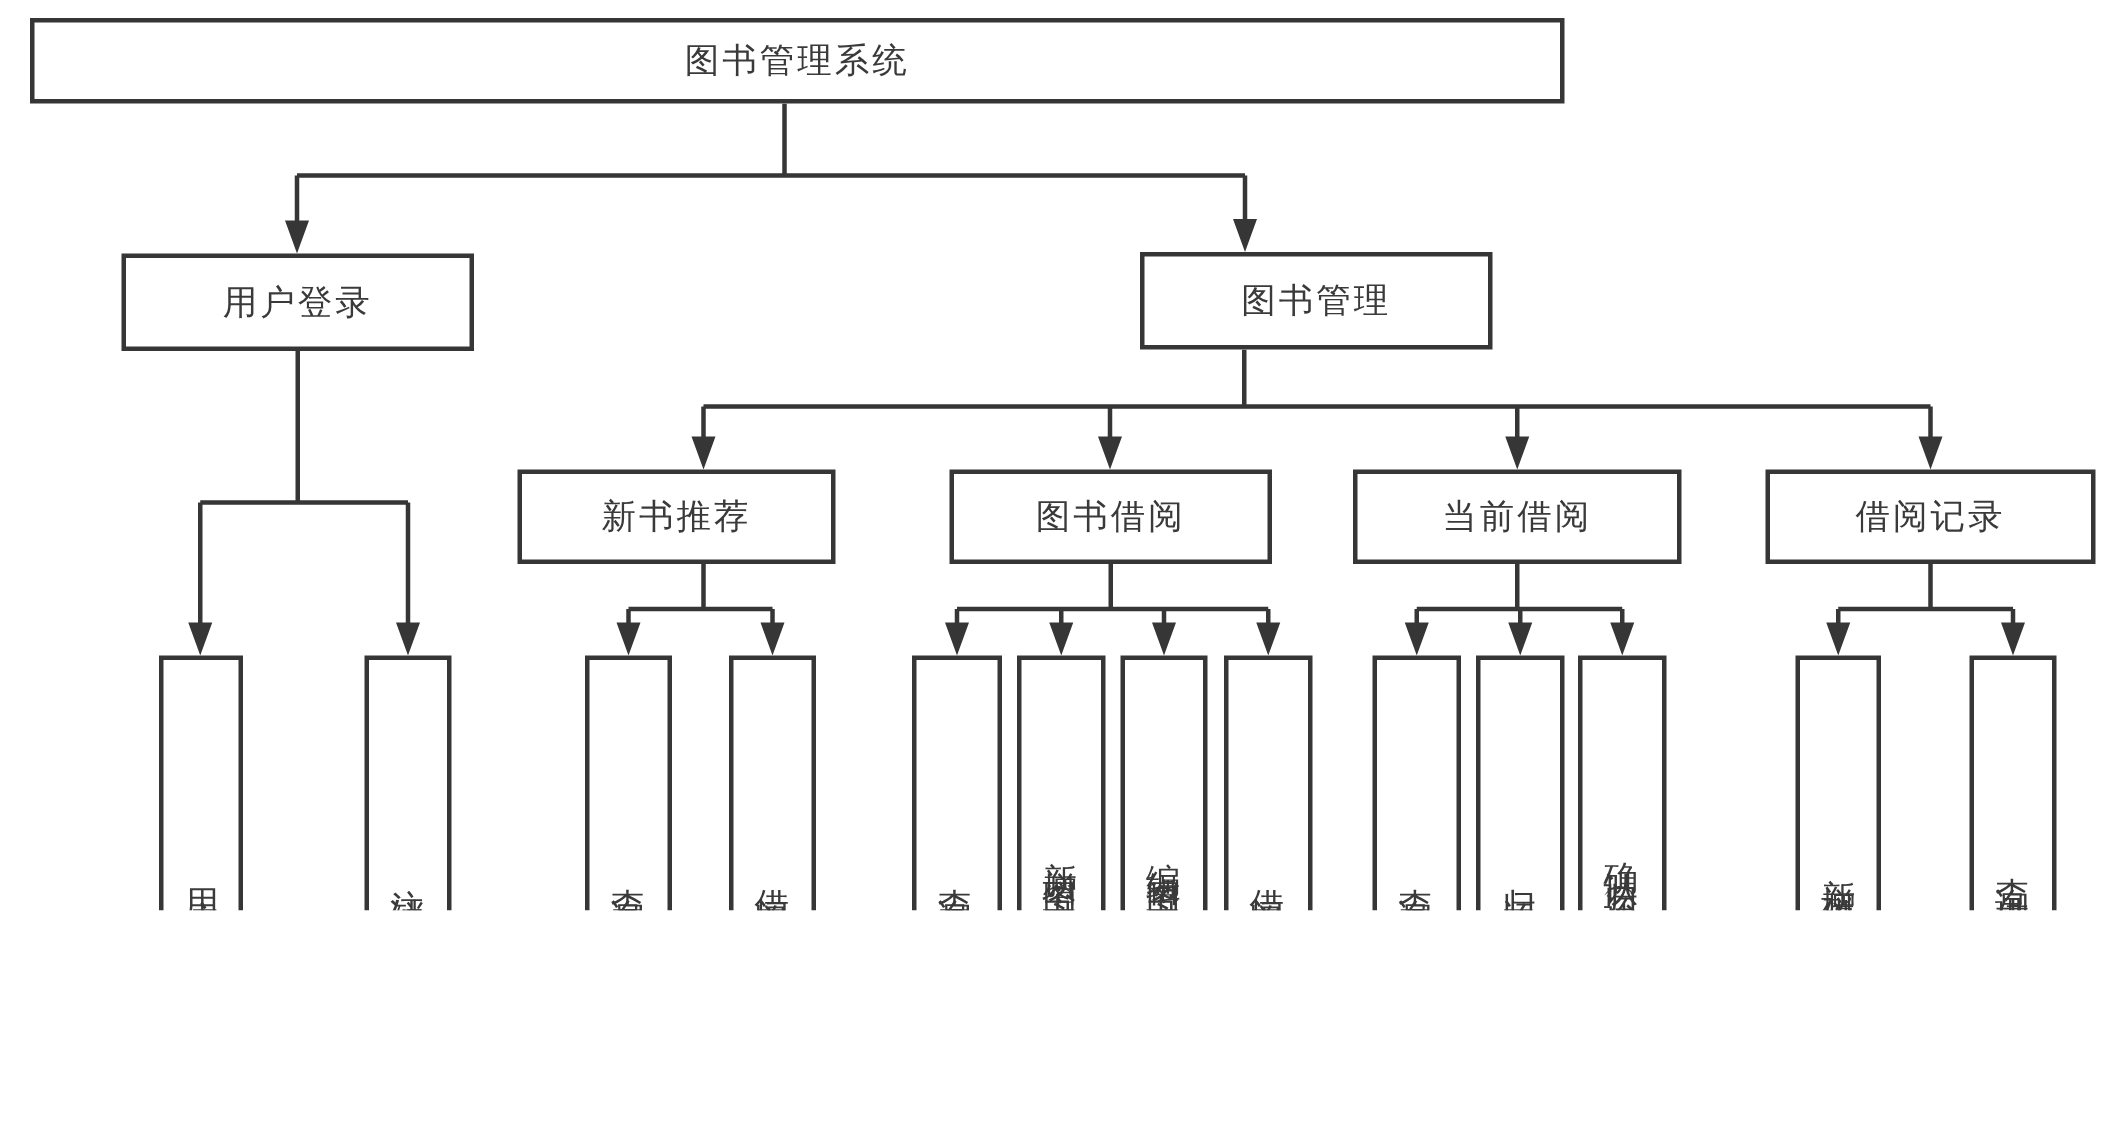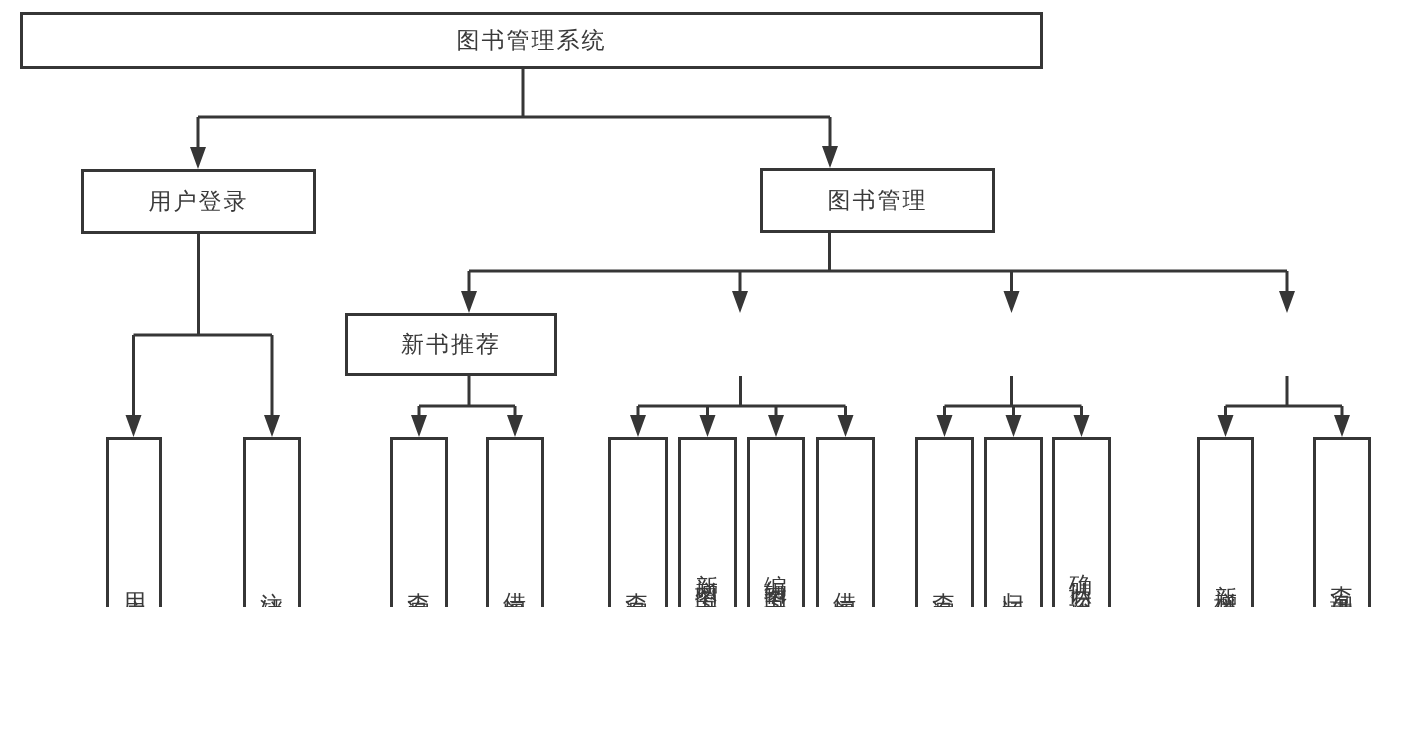--- a/index.html
+++ b/index.html
@@ -87,20 +87,23 @@
              M1217.5 415 L1233.5 415 L1225.5 437 Z
              M1334 415 L1350 415 L1342 437 Z"></path>
   </svg>
 
   <div class="node" style="left:20px; top:12px; width:1023px; height:57px;">图书管理系统</div>
 
   <div class="node" style="left:81px; top:169px; width:235px; height:65px;">用户登录</div>
   <div class="node" style="left:712px; top:168px; width:235px; height:65px;margin-left:48px;">图书管理</div>
 
   <div class="node" style="left:345px; top:313px; width:212px; height:63px;">新书推荐</div>
+  <div class="node" style="left:633px; top:313px; width:215px; height:63px;">图书借阅</div>
+  <div class="node" style="left:902px; top:313px; width:219px; height:63px;">当前借阅</div>
+  <div class="node" style="left:1177px; top:313px; width:220px; height:63px;">借阅记录</div>
 
   <div class="leaf" style="left:106px; width:56px;">用户登录</div>
   <div class="leaf" style="left:243px; width:58px;">注销登录</div>
 
   <div class="leaf" style="left:390px; width:58px;">查询图书</div>
   <div class="leaf" style="left:486px; width:58px;">借阅图书</div>
 
   <div class="leaf" style="left:608px; width:60px;">查询图书</div>
   <div class="leaf" style="left:678px; width:59px;">新增图书（管理员）</div>
   <div class="leaf" style="left:747px; width:58px;">编辑图书（管理员）</div>

